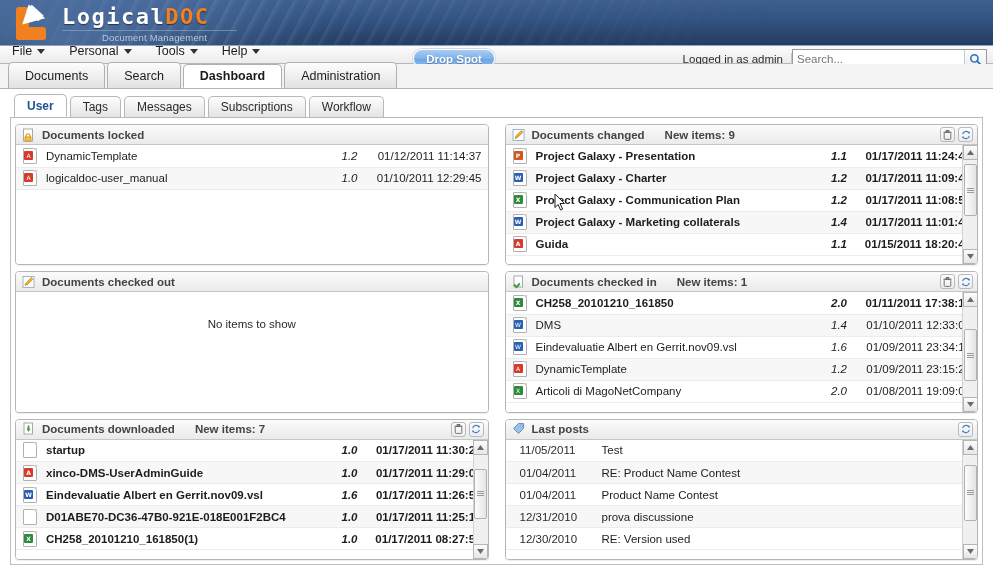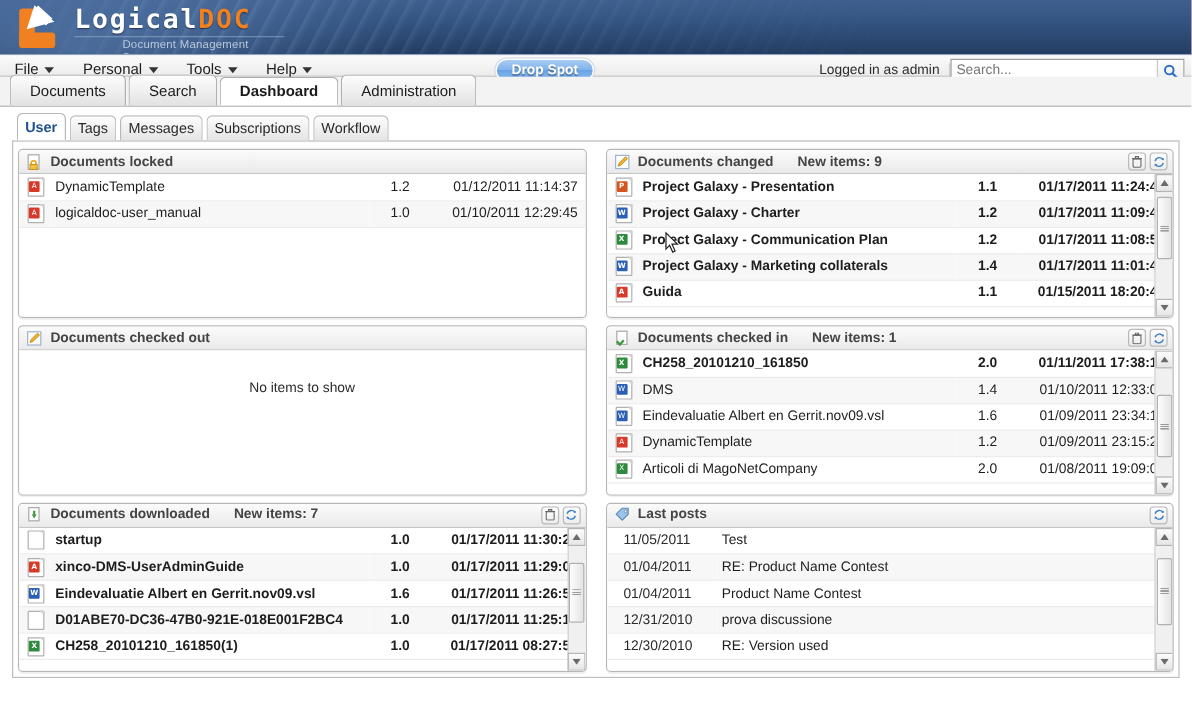--- a/index.html
+++ b/index.html
@@ -83,21 +83,21 @@
     border-top: 1px solid rgba(170,195,225,.45);
     padding-top: 1px; padding-left: 40px;
     width: 175px;
   }
 
   
   .menubar {
     height: 18px;
     background: linear-gradient(180deg, #fbfbfb 0%, #ececec 100%);
     border-bottom: 1px solid #b8b8b8;
-    display: flex; align-items: flex-start;
+    display: flex; align-items: flex-end;
     position: relative;
   }
   .menu-item {
     display: flex; align-items: center; gap: 5px;
     padding: 0 12px; height: 24px;
     color: #1d1d1d; font-size: 12.5px; cursor: default;
   }
   .caret {
     width: 0; height: 0;
     border-left: 4px solid transparent;
@@ -158,21 +158,21 @@
     position: relative; z-index: 2;
   }
 
   
   .page { background: #ffffff; height: 512px; position: relative; }
   .subtabs {
     display: flex; align-items: flex-end; padding-left: 14px; gap: 3px;
     height: 24px; margin-top: 4px;
   }
   .stab {
-    height: 21px; padding: 0 6px;
+    height: 21px; padding: 0 12px;
     display: flex; align-items: center;
     font-size: 12px; color: #2a2a2a;
     background: linear-gradient(180deg, #fdfdfd 0%, #e4e4e4 100%);
     border: 1px solid #b8b8b8; border-bottom: none;
     border-radius: 5px 5px 0 0; cursor: pointer; margin-top: 23px;
   }
   .stab.active {
     background: #ffffff; color: #20528f; font-weight: bold;
     height: 23px; border-bottom: 1px solid #fff;
   }
@@ -226,21 +226,21 @@
   .plist { width: 100%; border-collapse: collapse; table-layout: fixed; }
   .plist tr { height: 22px; }
   .plist tr:nth-child(even) { background: #f7f7f7; }
   .plist td {
     font-size: 11.5px; color: #1d1d1d;
     border-bottom: 1px solid #ececec;
     padding: 0 2px; white-space: nowrap; overflow: hidden;
   }
   .plist td.c-icon { width: 26px; text-align: center; padding-left: 4px; }
   .plist td.c-name { padding-left: 4px; }
-  .plist td.c-ver  { width: 52px; text-align: center; }
+  .plist td.c-ver  { width: 52px; text-align: right; font-style: italic; }
   .plist td.c-date { width: 128px; text-align: right; padding-right: 6px; }
   .plist td.c-pdate{ width: 92px; text-align: left; padding-left: 14px; color:#2b2b2b;}
   tr.unread td { font-weight: bold; }
   .empty-msg {
     text-align: center; font-size: 11.5px; color: #2a2a2a;
     padding-top: 26px;
   }
 
   
   .ficon { display: inline-block; width: 14px; height: 16px; position: relative; vertical-align: middle; }

